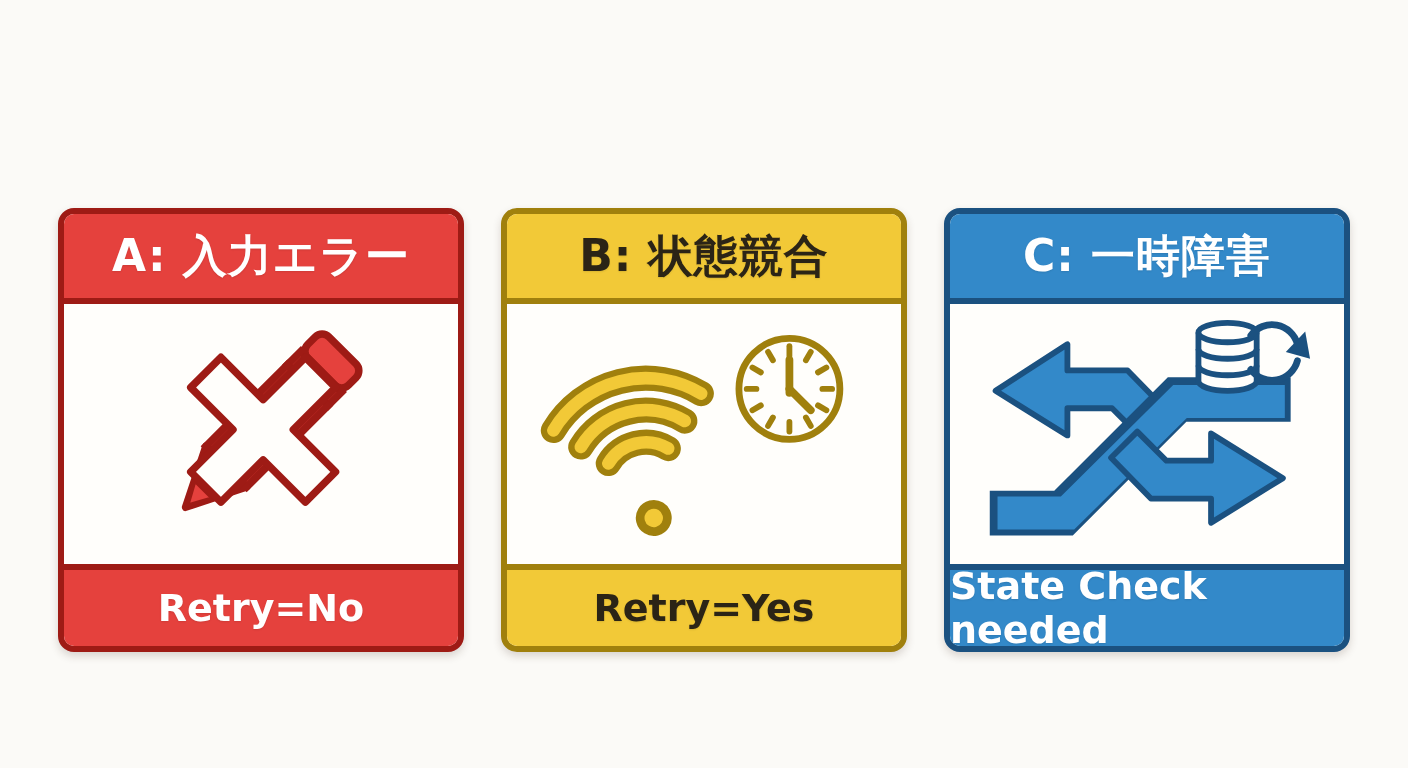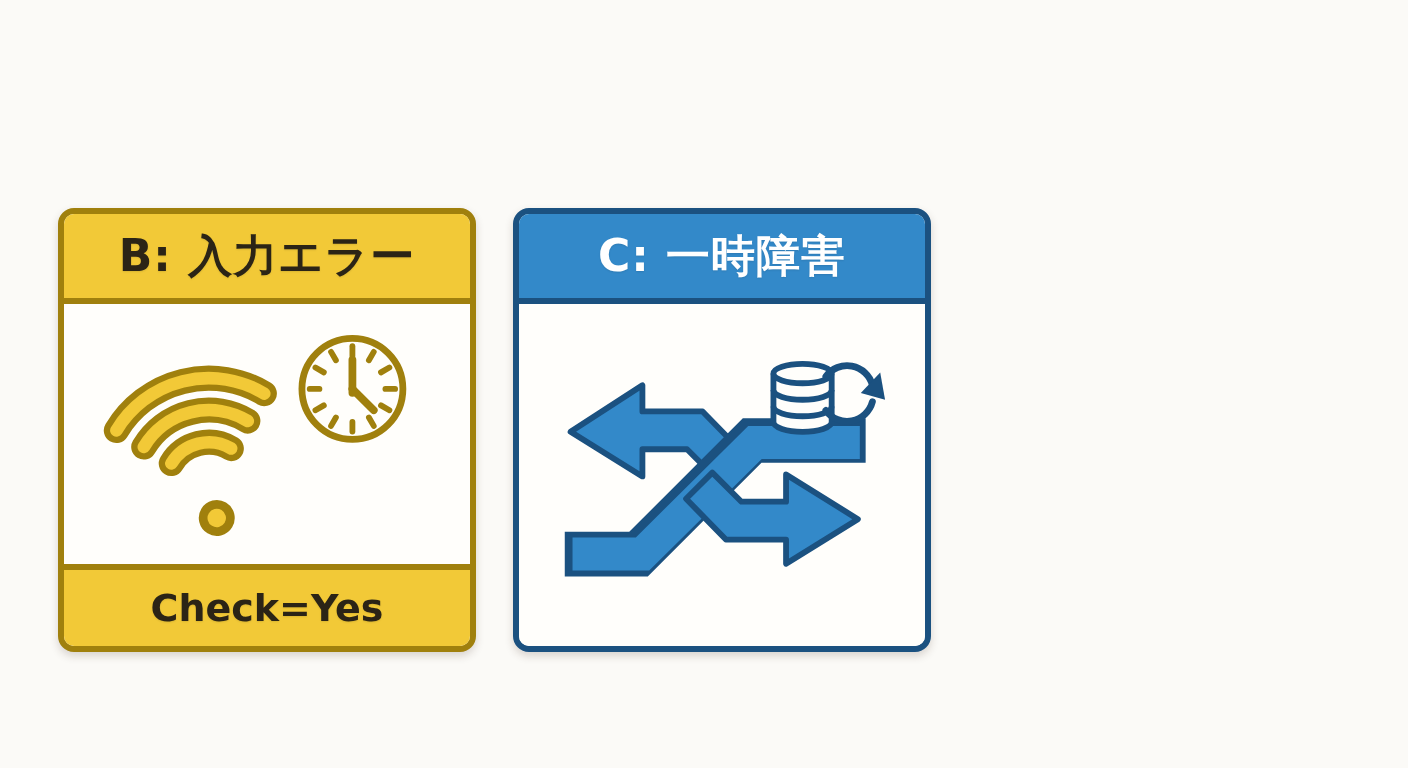--- a/index.html
+++ b/index.html
@@ -77,23 +77,40 @@
   .ic-line   { fill: none;         stroke: var(--dark); }
   .ic-over   { fill: none;         stroke: var(--fill); }
   .ic-solid  { fill: var(--dark);  stroke: none; }
 </style>
 </head>
 <body>
 
 <div class="canvas">
   <div class="cards-row">
 
+    <div class="card" style="--fill: #e5413d; --dark: #9e1b15; --header-text: #ffffff; --footer-text: #ffffff;">
+      <div class="card-header">A: 入力エラー</div>
+      <div class="card-body">
+        <svg class="icon-svg" width="256" height="256" viewBox="0 0 240 240">
+          <g transform="rotate(45 120 118)">
+            <rect class="ic-fill" x="93" y="10" width="54" height="28" rx="9" stroke-width="7"></rect>
+            <rect class="ic-fill" x="93" y="38" width="54" height="18" stroke-width="7"></rect>
+            <rect class="ic-fill" x="93" y="56" width="54" height="108" stroke-width="7"></rect>
+            <line class="ic-line" x1="120" y1="58" x2="120" y2="162" stroke-width="5"></line>
+            <polygon class="ic-white" points="93,164 147,164 120,218" stroke-width="7" stroke-linejoin="round"></polygon>
+            <polygon class="ic-fill" points="108,194 132,194 120,216" stroke-width="4" stroke-linejoin="round"></polygon>
+          </g>
+          <path class="ic-white" stroke-width="7" stroke-linejoin="round" transform="translate(122 116) rotate(45)" d="M -20 -76 H 20 V -20 H 76 V 20 H 20 V 76 H -20 V 20 H -76 V -20 H -20 Z"></path>
+        </svg>
+      </div>
+      <div class="card-footer">Retry=No</div>
+    </div>
 
     <div class="card" style="--fill: #f2c937; --dark: #a0800d; --header-text: #2b2416; --footer-text: #2b2416;">
-      <div class="card-header">B: 入力エラー</div>
+      <div class="card-header">B: 状態競合</div>
       <div class="card-body">
         <svg class="icon-svg" width="330" height="243" viewBox="0 0 340 250">
 
           <g transform="rotate(-14 110 178)">
             <path class="ic-line" stroke-width="26" stroke-linecap="round" d="M 31.5 99.5 A 111 111 0 0 1 188.5 99.5"></path>
             <path class="ic-over" stroke-width="13" stroke-linecap="round" d="M 31.5 99.5 A 111 111 0 0 1 188.5 99.5"></path>
             <path class="ic-line" stroke-width="26" stroke-linecap="round" d="M 54.8 122.8 A 78 78 0 0 1 165.2 122.8"></path>
             <path class="ic-over" stroke-width="13" stroke-linecap="round" d="M 54.8 122.8 A 78 78 0 0 1 165.2 122.8"></path>
             <path class="ic-line" stroke-width="26" stroke-linecap="round" d="M 78.2 146.2 A 45 45 0 0 1 141.8 146.2"></path>
             <path class="ic-over" stroke-width="13" stroke-linecap="round" d="M 78.2 146.2 A 45 45 0 0 1 141.8 146.2"></path>
@@ -114,21 +131,21 @@
               <line x1="0" y1="-44" x2="0" y2="-34" transform="rotate(240)"></line>
               <line x1="0" y1="-44" x2="0" y2="-34" transform="rotate(270)"></line>
               <line x1="0" y1="-44" x2="0" y2="-34" transform="rotate(300)"></line>
               <line x1="0" y1="-44" x2="0" y2="-34" transform="rotate(330)"></line>
             </g>
             <path class="ic-line" stroke-width="8" stroke-linecap="round" d="M 0 4 V -30"></path>
             <path class="ic-line" stroke-width="8" stroke-linecap="round" d="M 0 0 L 22 22"></path>
           </g>
         </svg>
       </div>
-      <div class="card-footer">Check=Yes</div>
+      <div class="card-footer">Retry=Yes</div>
     </div>
 
     <div class="card" style="--fill: #3389c9; --dark: #1b5180; --header-text: #ffffff; --footer-text: #ffffff;">
       <div class="card-header">C: 一時障害</div>
       <div class="card-body">
         <svg class="icon-svg" width="330" height="238" viewBox="0 0 340 245">
 
           <polygon class="ic-fill" stroke-width="6" stroke-linejoin="round" points="14,78 88,30 88,57 150,57 191,99 164,126 134,96 88,96 88,124"></polygon>
 
           <path class="ic-line" stroke-width="46" d="M 8 204 H 84 L 201 87 H 318"></path>
@@ -143,16 +160,17 @@
             <ellipse class="ic-white" cx="253" cy="18" rx="30" ry="10" stroke-width="6"></ellipse>
           </g>
 
           <g>
             <path class="ic-line" stroke-width="7" stroke-linecap="round" d="M 277 21 A 27 27 0 0 1 325 30"></path>
             <polygon class="ic-solid" points="333,17 338,45 313,38"></polygon>
             <path class="ic-line" stroke-width="7" stroke-linecap="round" d="M 325 47 A 27 27 0 0 1 277 56"></path>
           </g>
         </svg>
       </div>
+      <div class="card-footer">State Check needed</div>
     </div>
 
   </div>
 </div>
 
 </body></html>

